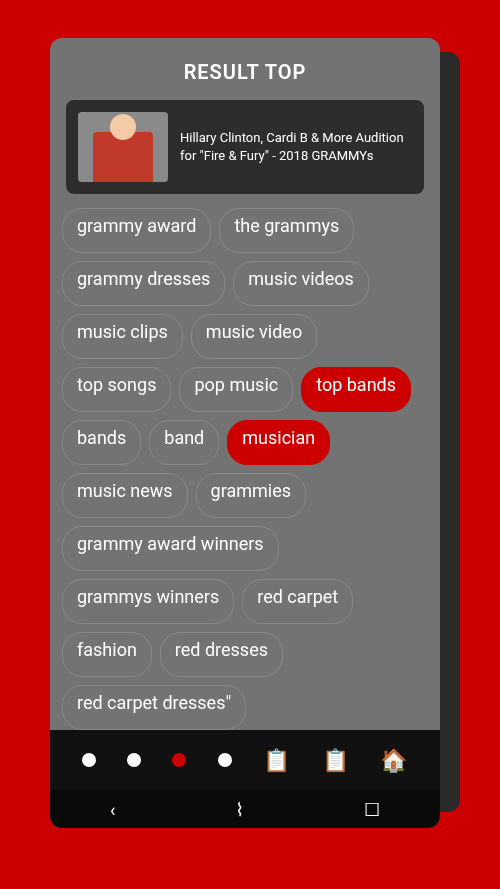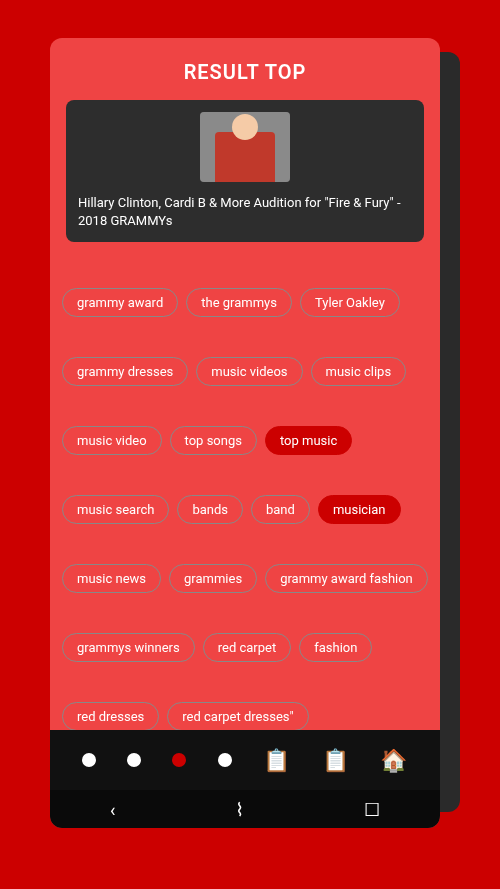--- a/index.html
+++ b/index.html
@@ -20,21 +20,21 @@
       height: 760px;
       background: #2a2a2a;
       border-radius: 12px;
       top: 52px;
       left: 90px;
     }
     .main-card {
       position: absolute;
       width: 390px;
       height: 790px;
-      background: #ef4444;
+      background: #737373;
       border-radius: 12px;
       top: 38px;
       left: 50px;
       display: flex;
       flex-direction: column;
       overflow: hidden;
     }
     .page-title {
       color: #ffffff;
       font-size: 20px;
@@ -42,21 +42,21 @@
       text-align: center;
       padding: 22px 0 16px;
       letter-spacing: 1px;
     }
     .result-card {
       margin: 0 16px 14px;
       background: #2d2d2d;
       border-radius: 8px;
       padding: 12px;
       display: flex;
-      flex-direction: column;
+      flex-direction: row;
       align-items: center;
       gap: 12px;
     }
     .result-thumbnail {
       width: 90px;
       height: 70px;
       background: #555;
       border-radius: 4px;
       flex-shrink: 0;
       overflow: hidden;
@@ -99,25 +99,24 @@
       flex-wrap: wrap;
       gap: 8px;
       overflow-y: auto;
       flex: 1;
     }
     .tag {
       border: 1.5px solid #888;
       border-radius: 20px;
       padding: 6px 14px;
       color: #fff;
-      font-size: 13px;
+      font-size: 18px;
       background: transparent;
       cursor: pointer;
       white-space: nowrap;
-      margin-top: 32px;
     }
     .tag.active-red {
       background: #cc0000;
       border-color: #cc0000;
       color: #fff;
     }
     .bottom-nav {
       height: 60px;
       background: #111;
       display: flex;
@@ -165,34 +164,33 @@
   <div class="result-card">
     <div class="result-thumbnail">
       <div class="thumbnail-person"></div>
     </div>
     <div class="result-text">Hillary Clinton, Cardi B &amp; More Audition for "Fire &amp; Fury" - 2018 GRAMMYs</div>
   </div>
 
   <div class="tags-container" id="tags-area">
   <span class="tag ">grammy award</span>
       <span class="tag ">the grammys</span>
-      <span class="tag ">Tyler Oakley</span>
       <span class="tag ">grammy dresses</span>
       <span class="tag ">music videos</span>
       <span class="tag ">music clips</span>
       <span class="tag ">music video</span>
       <span class="tag ">top songs</span>
-      <span class="tag active-red">top music</span>
-      <span class="tag ">music search</span>
+      <span class="tag ">pop music</span>
+      <span class="tag active-red">top bands</span>
       <span class="tag ">bands</span>
       <span class="tag ">band</span>
       <span class="tag active-red">musician</span>
       <span class="tag ">music news</span>
       <span class="tag ">grammies</span>
-      <span class="tag ">grammy award fashion</span>
+      <span class="tag ">grammy award winners</span>
       <span class="tag ">grammys winners</span>
       <span class="tag ">red carpet</span>
       <span class="tag ">fashion</span>
       <span class="tag ">red dresses</span>
       <span class="tag ">red carpet dresses"</span>
     </div>
 
   <div class="bottom-nav">
     <div class="dot"></div>
     <div class="dot"></div>

